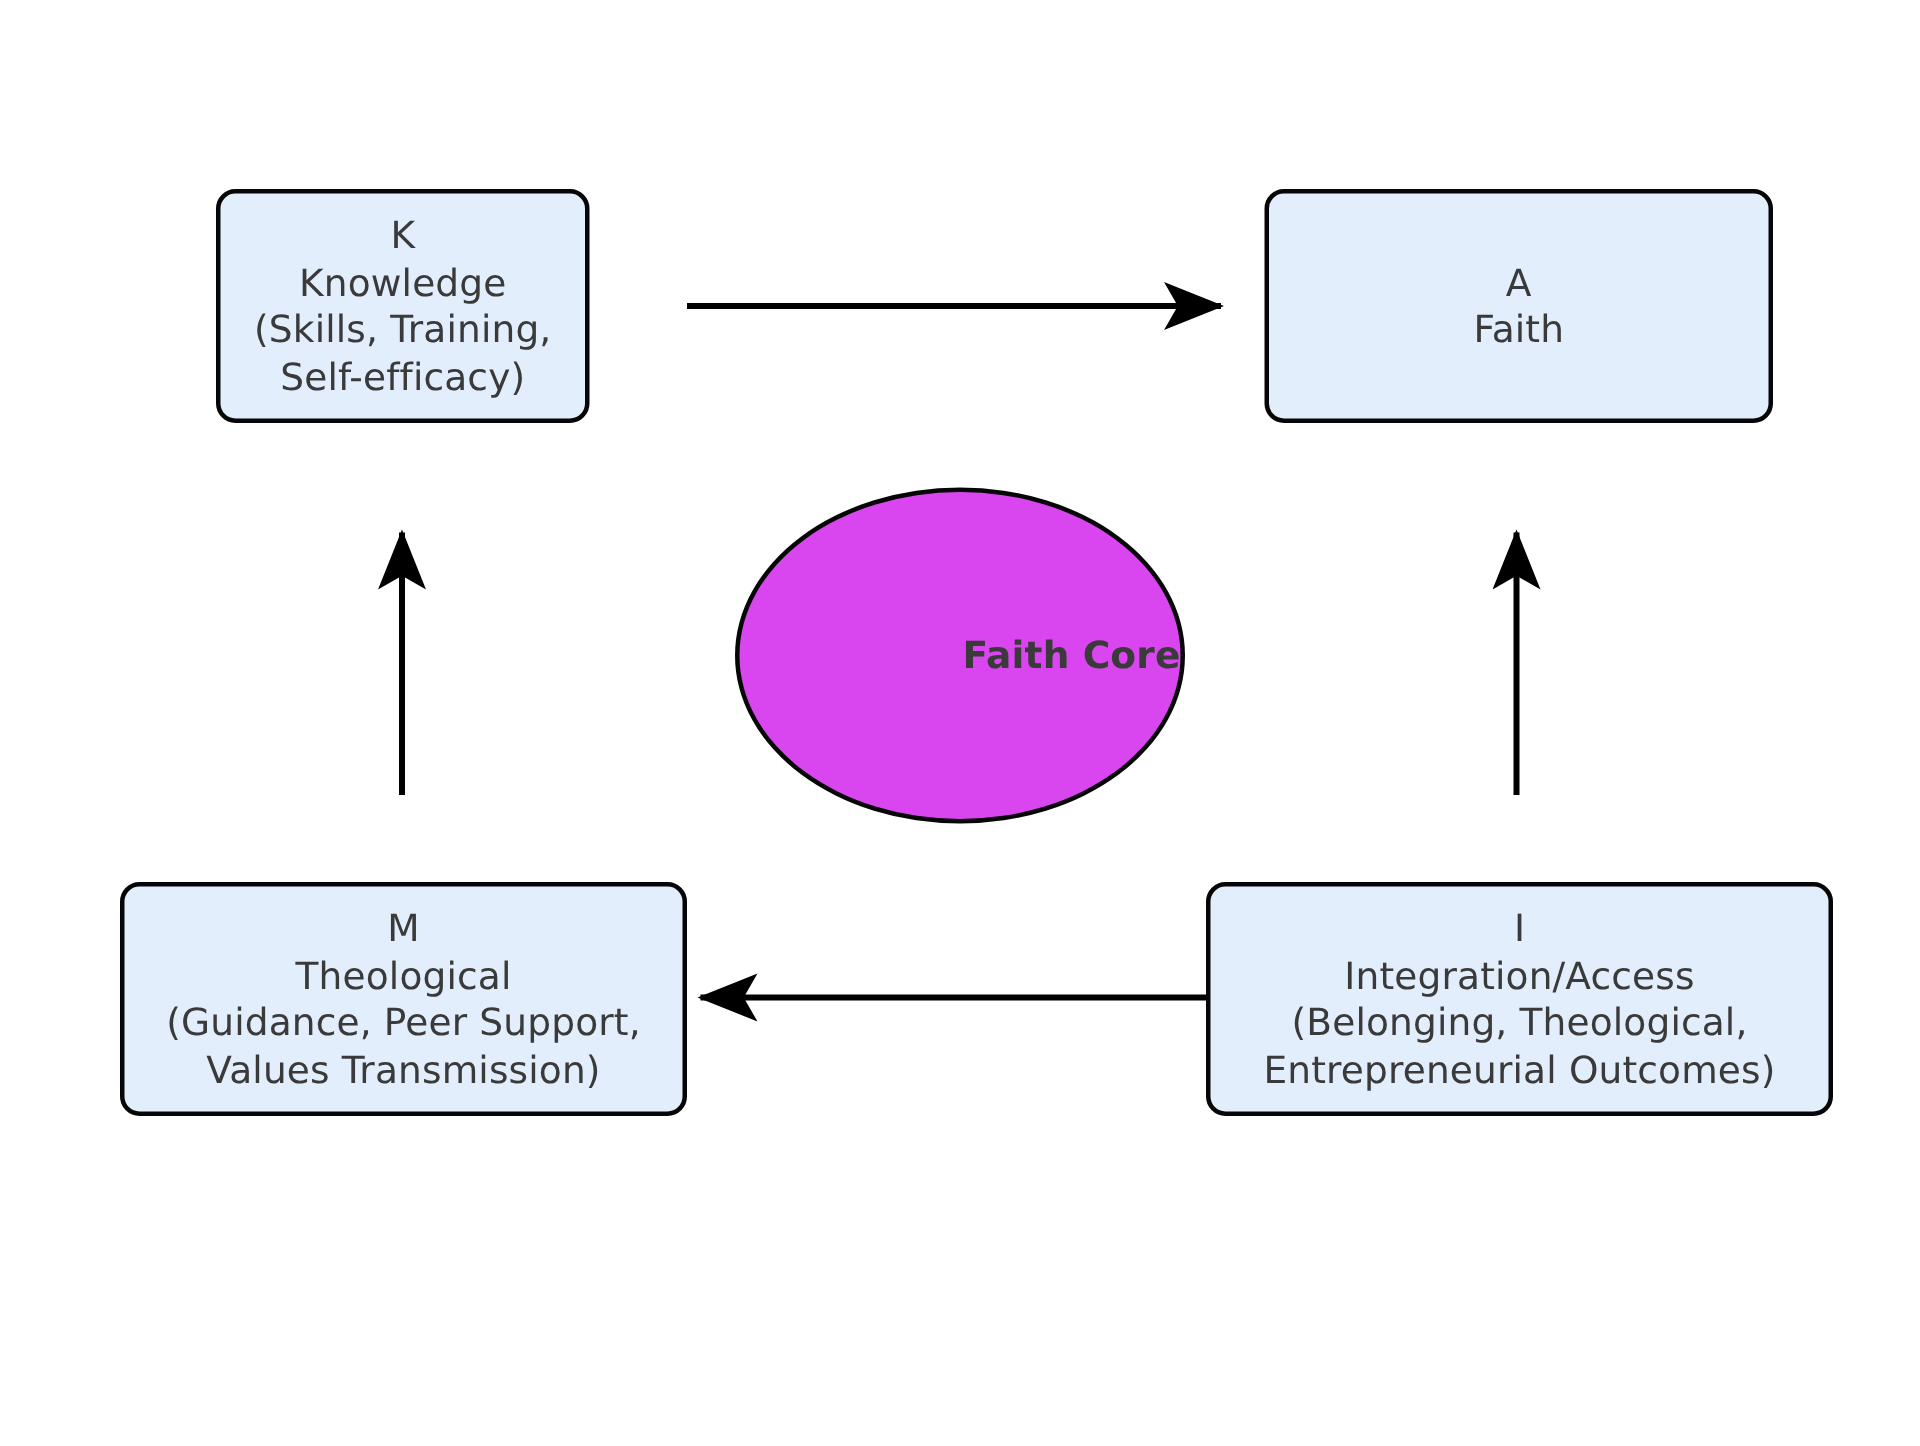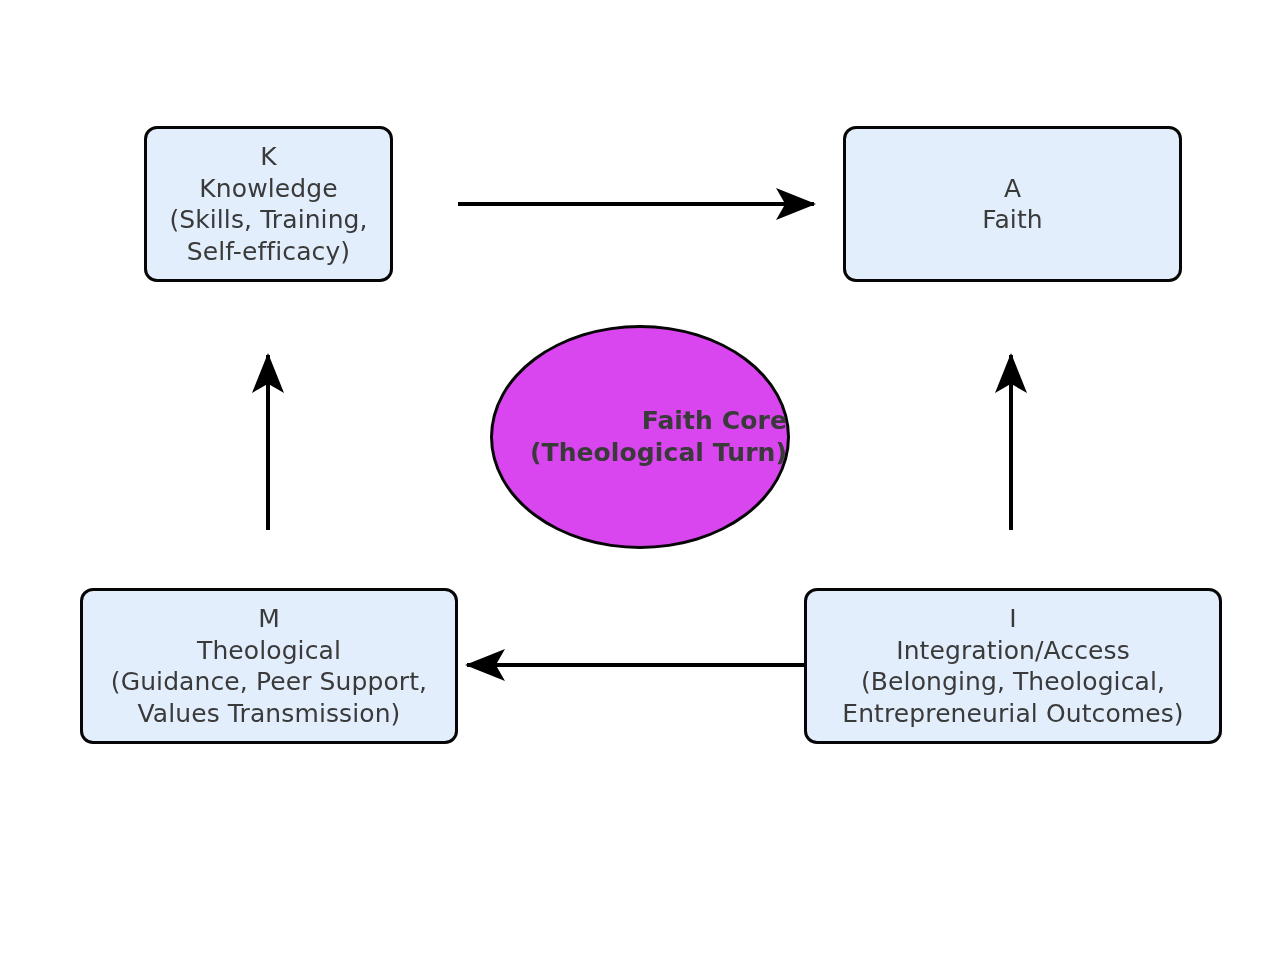--- a/index.html
+++ b/index.html
@@ -115,16 +115,15 @@
 
   <div class="node box" id="node-i">
     <span class="line">I</span>
     <span class="line">Integration/Access</span>
     <span class="line">(Belonging, Theological,</span>
     <span class="line">Entrepreneurial Outcomes)</span>
   </div>
 
   <div class="node ellipse" id="node-core">
     <span class="line">Faith Core</span>
-    <span class="line">(Theological Turn)</span>
   </div>
 
 </div>
 
 </body></html>

